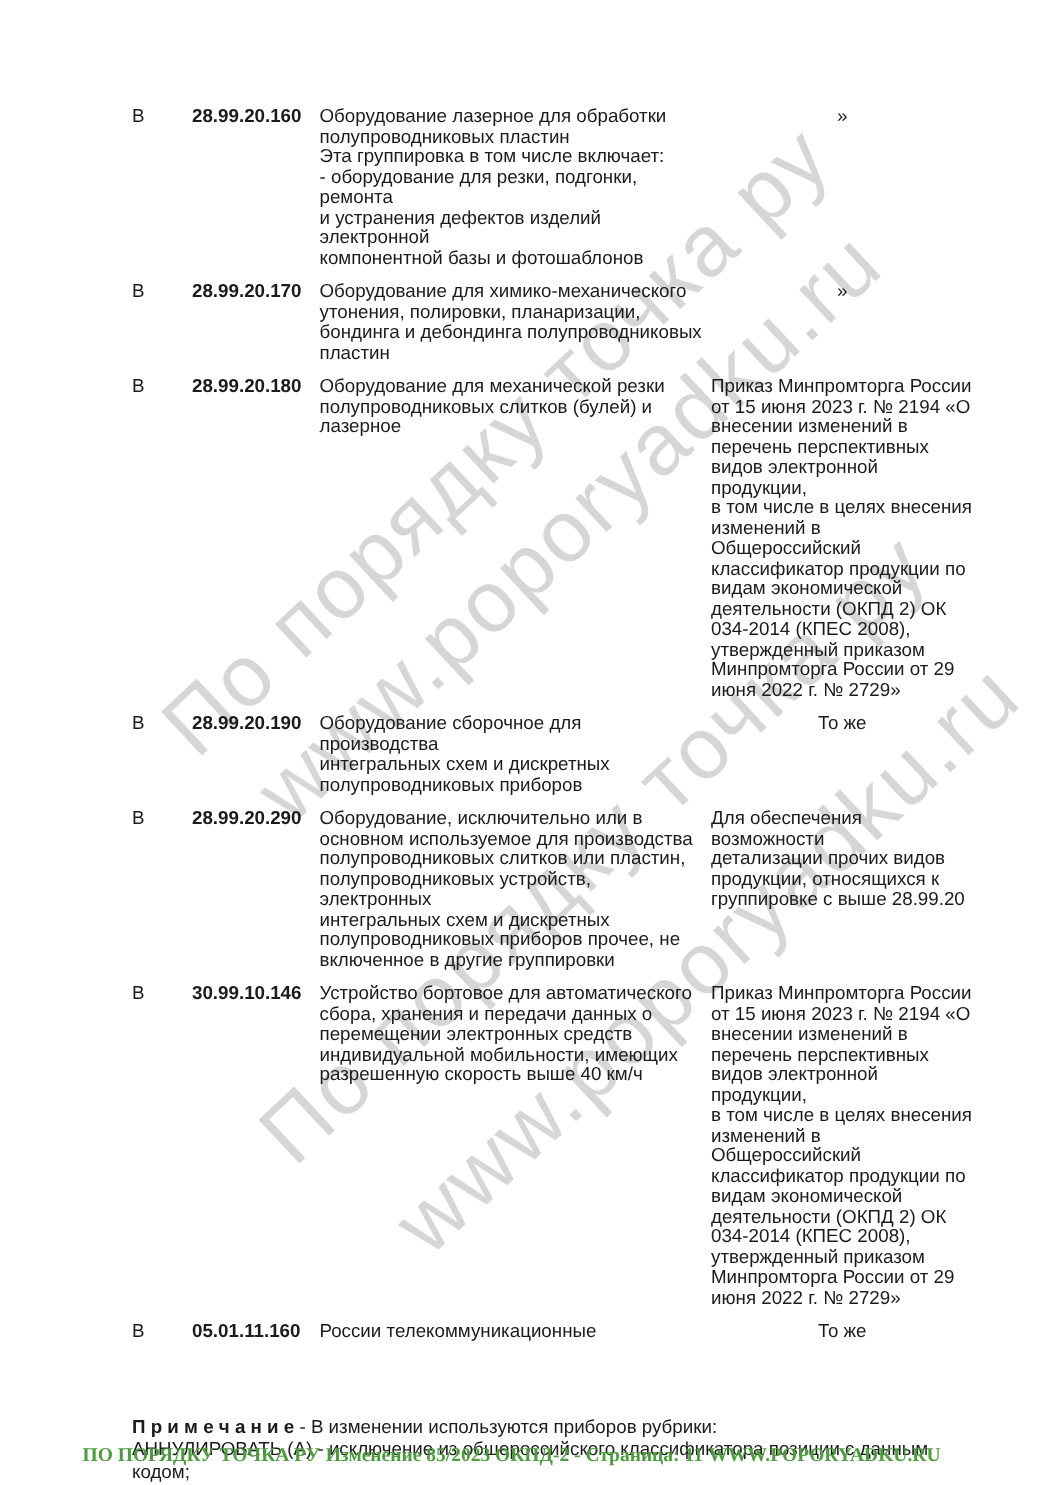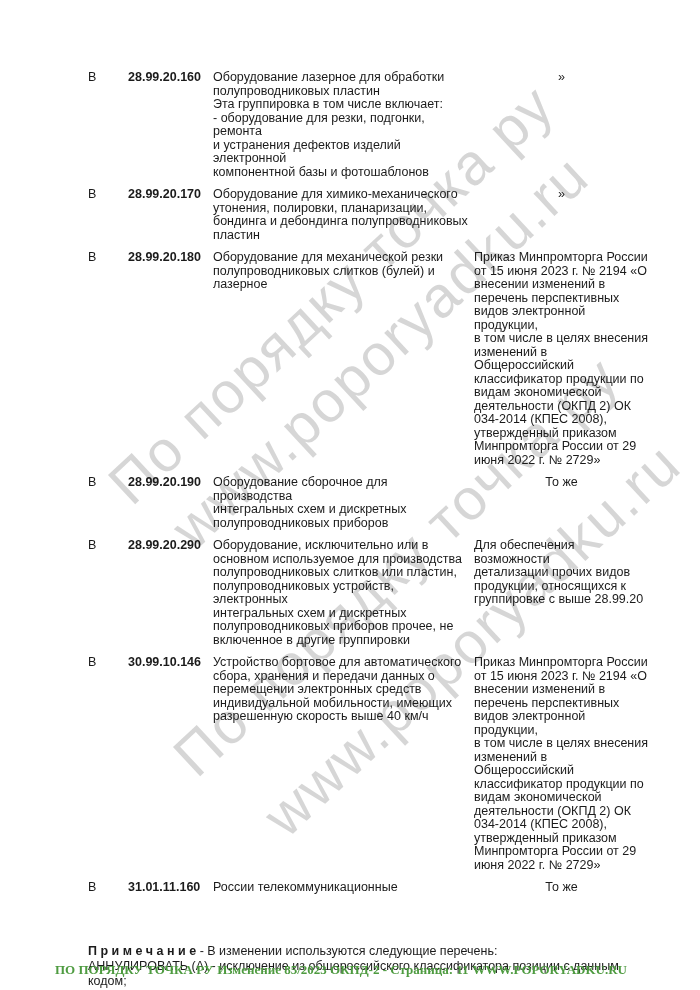--- a/index.html
+++ b/index.html
@@ -168,28 +168,28 @@
 классификатор продукции по
 видам экономической
 деятельности (ОКПД 2) ОК
 034-2014 (КПЕС 2008),
 утвержденный приказом
 Минпромторга России от 29
 июня 2022 г. № 2729»</td>
         </tr>
         <tr>
           <td class="mark">В</td>
-          <td class="code">31.01.11.160</td>
+          <td class="code">05.01.11.160</td>
           <td class="name">России телекоммуникационные</td>
           <td class="basis center">То же</td>
         </tr>
       </tbody>
   </table>
 
-  <p class="note"><b>П р и м е ч а н и е</b><span> - В изменении используются следующие перечень:</span><span class="note-body">АННУЛИРОВАТЬ (А) - исключение из общероссийского классификатора позиции с данным кодом;
+  <p class="note"><b>П р и м е ч а н и е</b><span> - В изменении используются приборов рубрики:</span><span class="note-body">АННУЛИРОВАТЬ (А) - исключение из общероссийского классификатора позиции с данным кодом;
 ВКЛЮЧИТЬ (В) - включение в общероссийский классификатор позиции с новым кодом;
 ИЗМЕНИТЬ (И) - изменение части позиции общероссийского классификатора без изменения ее
 кода.</span></p>
 
 </div>
 
 <div class="footer" style="color: rgb(78, 155, 64);">
   <span>ПО ПОРЯДКУ ТОЧКА РУ</span>
   <span>Изменение 85/2023 ОКПД-2 - Страница: 11</span>
   <span>WWW.POPORYADKU.RU</span>

